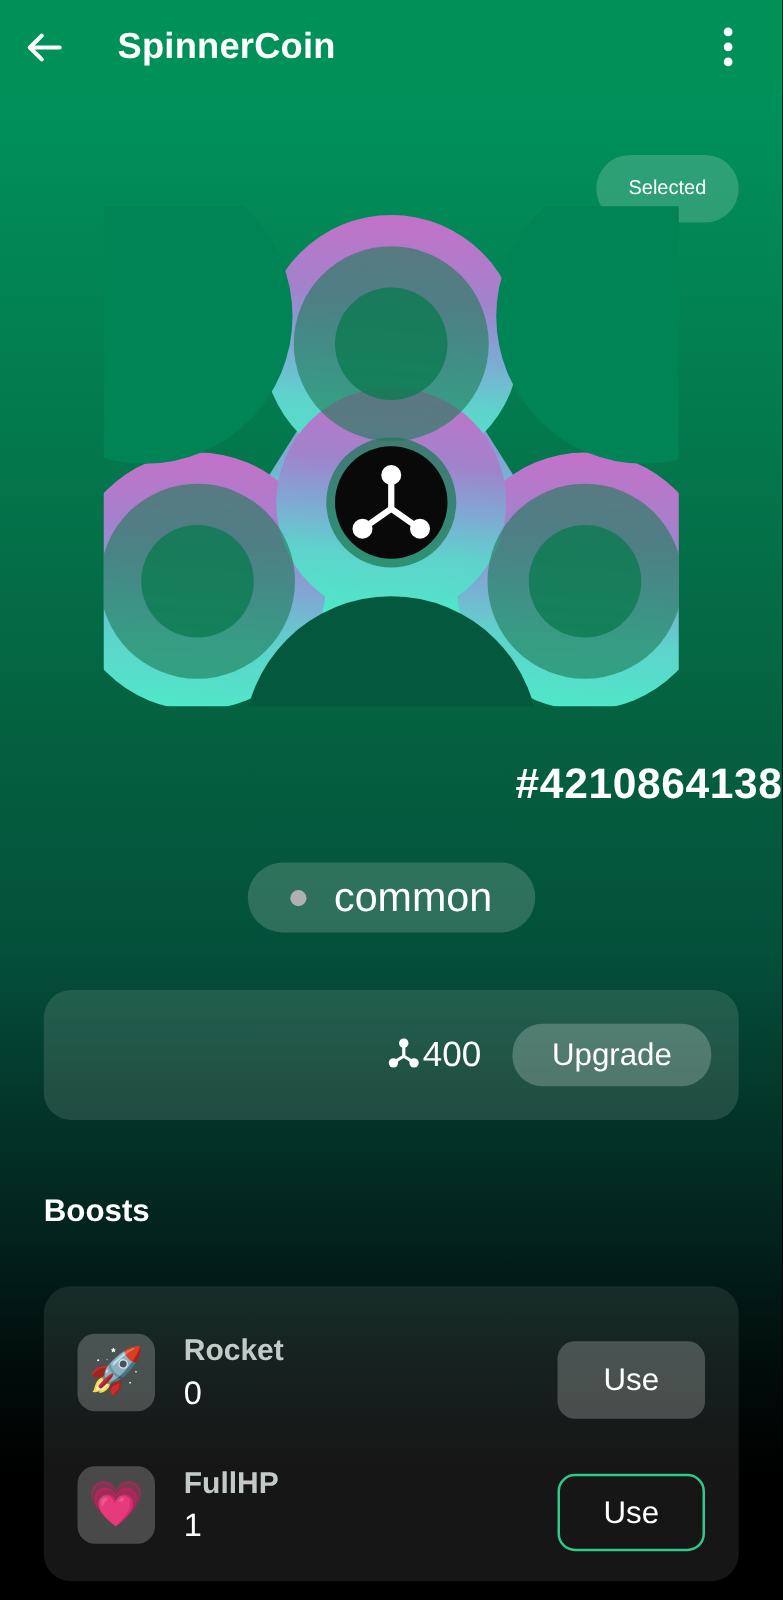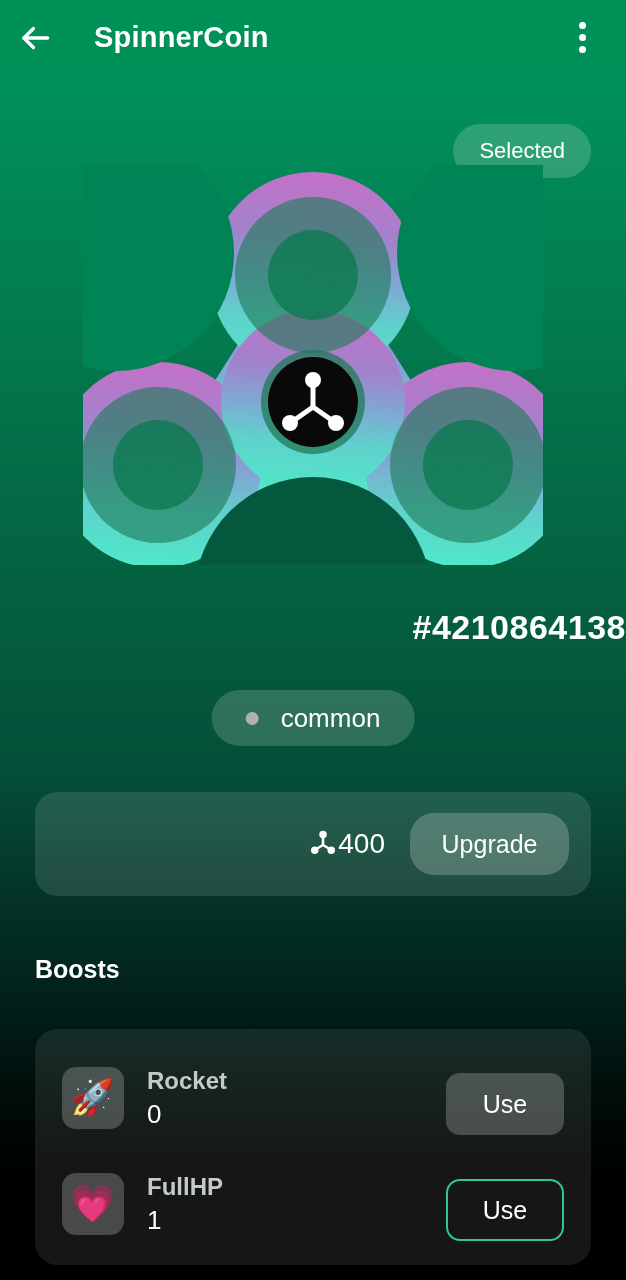--- a/index.html
+++ b/index.html
@@ -43,21 +43,21 @@
   }
   .dot3 { width:7px; height:7px; border-radius:50%; background:#ffffff; }
 
   
   #selected-badge {
     position:absolute; right:35px; top:124px;
     height:54px; padding:0 26px;
     display:flex; align-items:center; justify-content:center;
     background:rgba(255,255,255,0.18);
     border-radius:27px;
-    color:#ffffff; font-size:22px;
+    color:#ffffff; font-size:16px;
     cursor:pointer;
   }
 
   
   #spinner-wrap {
     position:absolute; left:50%; top:165px;
     transform:translateX(-50%);
     width:460px; height:400px;
   }
   #spinner-svg { display:block; width:460px; height:400px; }
@@ -77,21 +77,21 @@
     height:56px; padding:0 34px;
     display:flex; align-items:center; gap:22px;
     background:rgba(255,255,255,0.17);
     border-radius:28px;
     cursor:pointer;
   }
   #rarity-dot {
     width:13px; height:13px; border-radius:50%;
     background:#b0b0b0;
   }
-  #rarity-label { color:#ffffff; font-size:26px; }
+  #rarity-label { color:#ffffff; font-size:33px; }
 
   
   #level-panel {
     position:absolute; top:792px; left:35px;
     width:556px; height:104px;
     background:rgba(255,255,255,0.12);
     border-radius:22px;
     display:flex; align-items:center;
   }
   #lvl-pill {
@@ -103,21 +103,21 @@
     color:#141414; font-size:25px; font-weight:bold;
     cursor:pointer;
   }
   #cost-group {
     margin-left:auto;
     display:flex; align-items:center; gap:0;
   }
   #cost-value { color:#ffffff; font-size:28px; }
   #upgrade-btn {
     margin-left:25px; margin-right:22px;
-    width:159px; height:62px;
+    width:159px; height:50px;
     background:rgba(255,255,255,0.22);
     border-radius:24px;
     display:flex; align-items:center; justify-content:center;
     color:#ffffff; font-size:25px;
     cursor:pointer;
   }
 
   
   #boosts-title {
     position:absolute; top:955px; left:35px;

